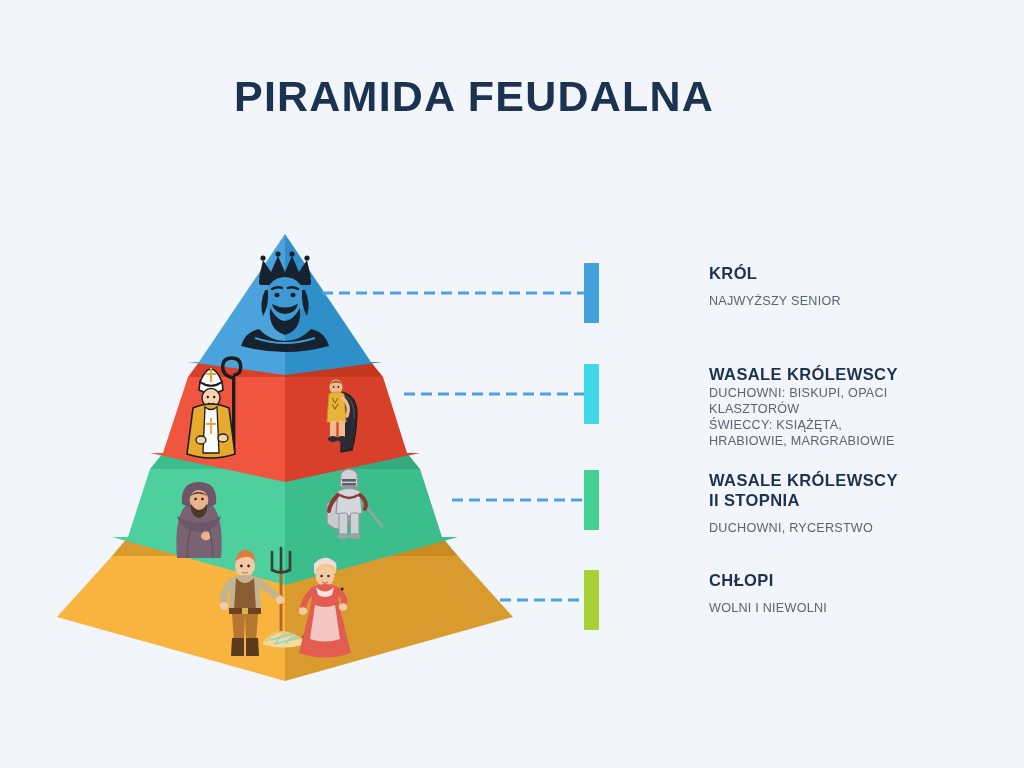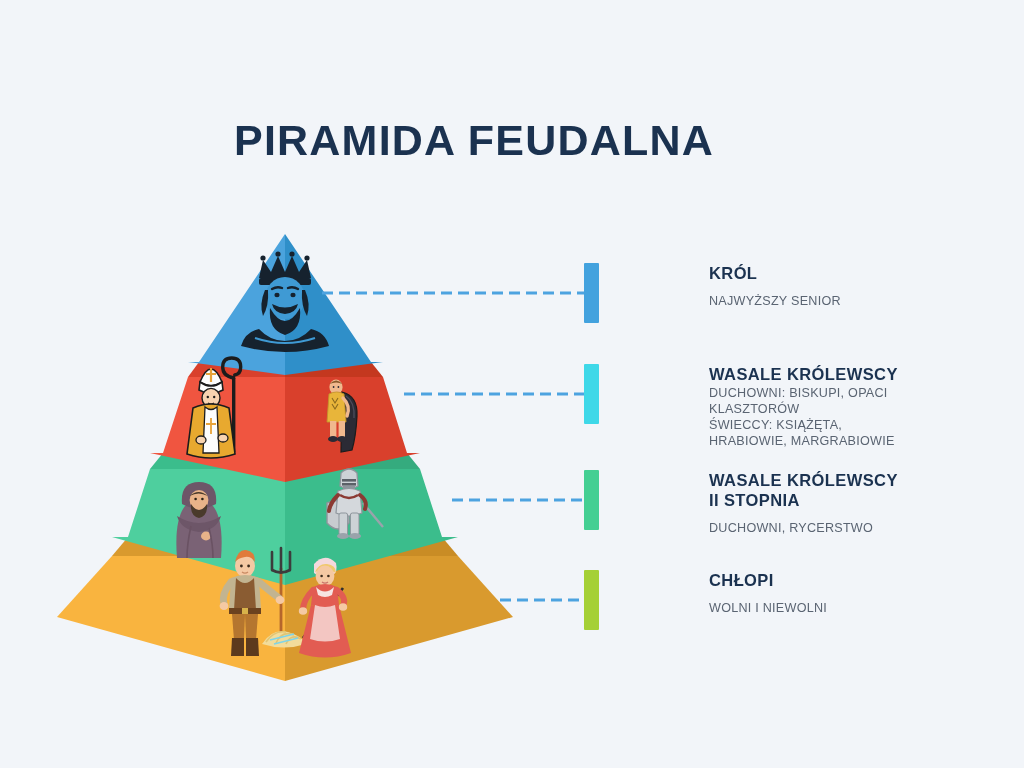--- a/index.html
+++ b/index.html
@@ -25,21 +25,20 @@
     position: absolute;
     top: 72px;
     left: 0;
     width: 948px;
     text-align: center;
     font-size: 43px;
     font-weight: bold;
     letter-spacing: 1.2px;
     color: #1b3250;
     font-family: "Liberation Sans", sans-serif;
-    margin-top: 44px;
   }
 
   
   #pyramid {
     position: absolute;
     left: 0;
     top: 0;
     width: 1024px;
     height: 768px;
     pointer-events: none;

